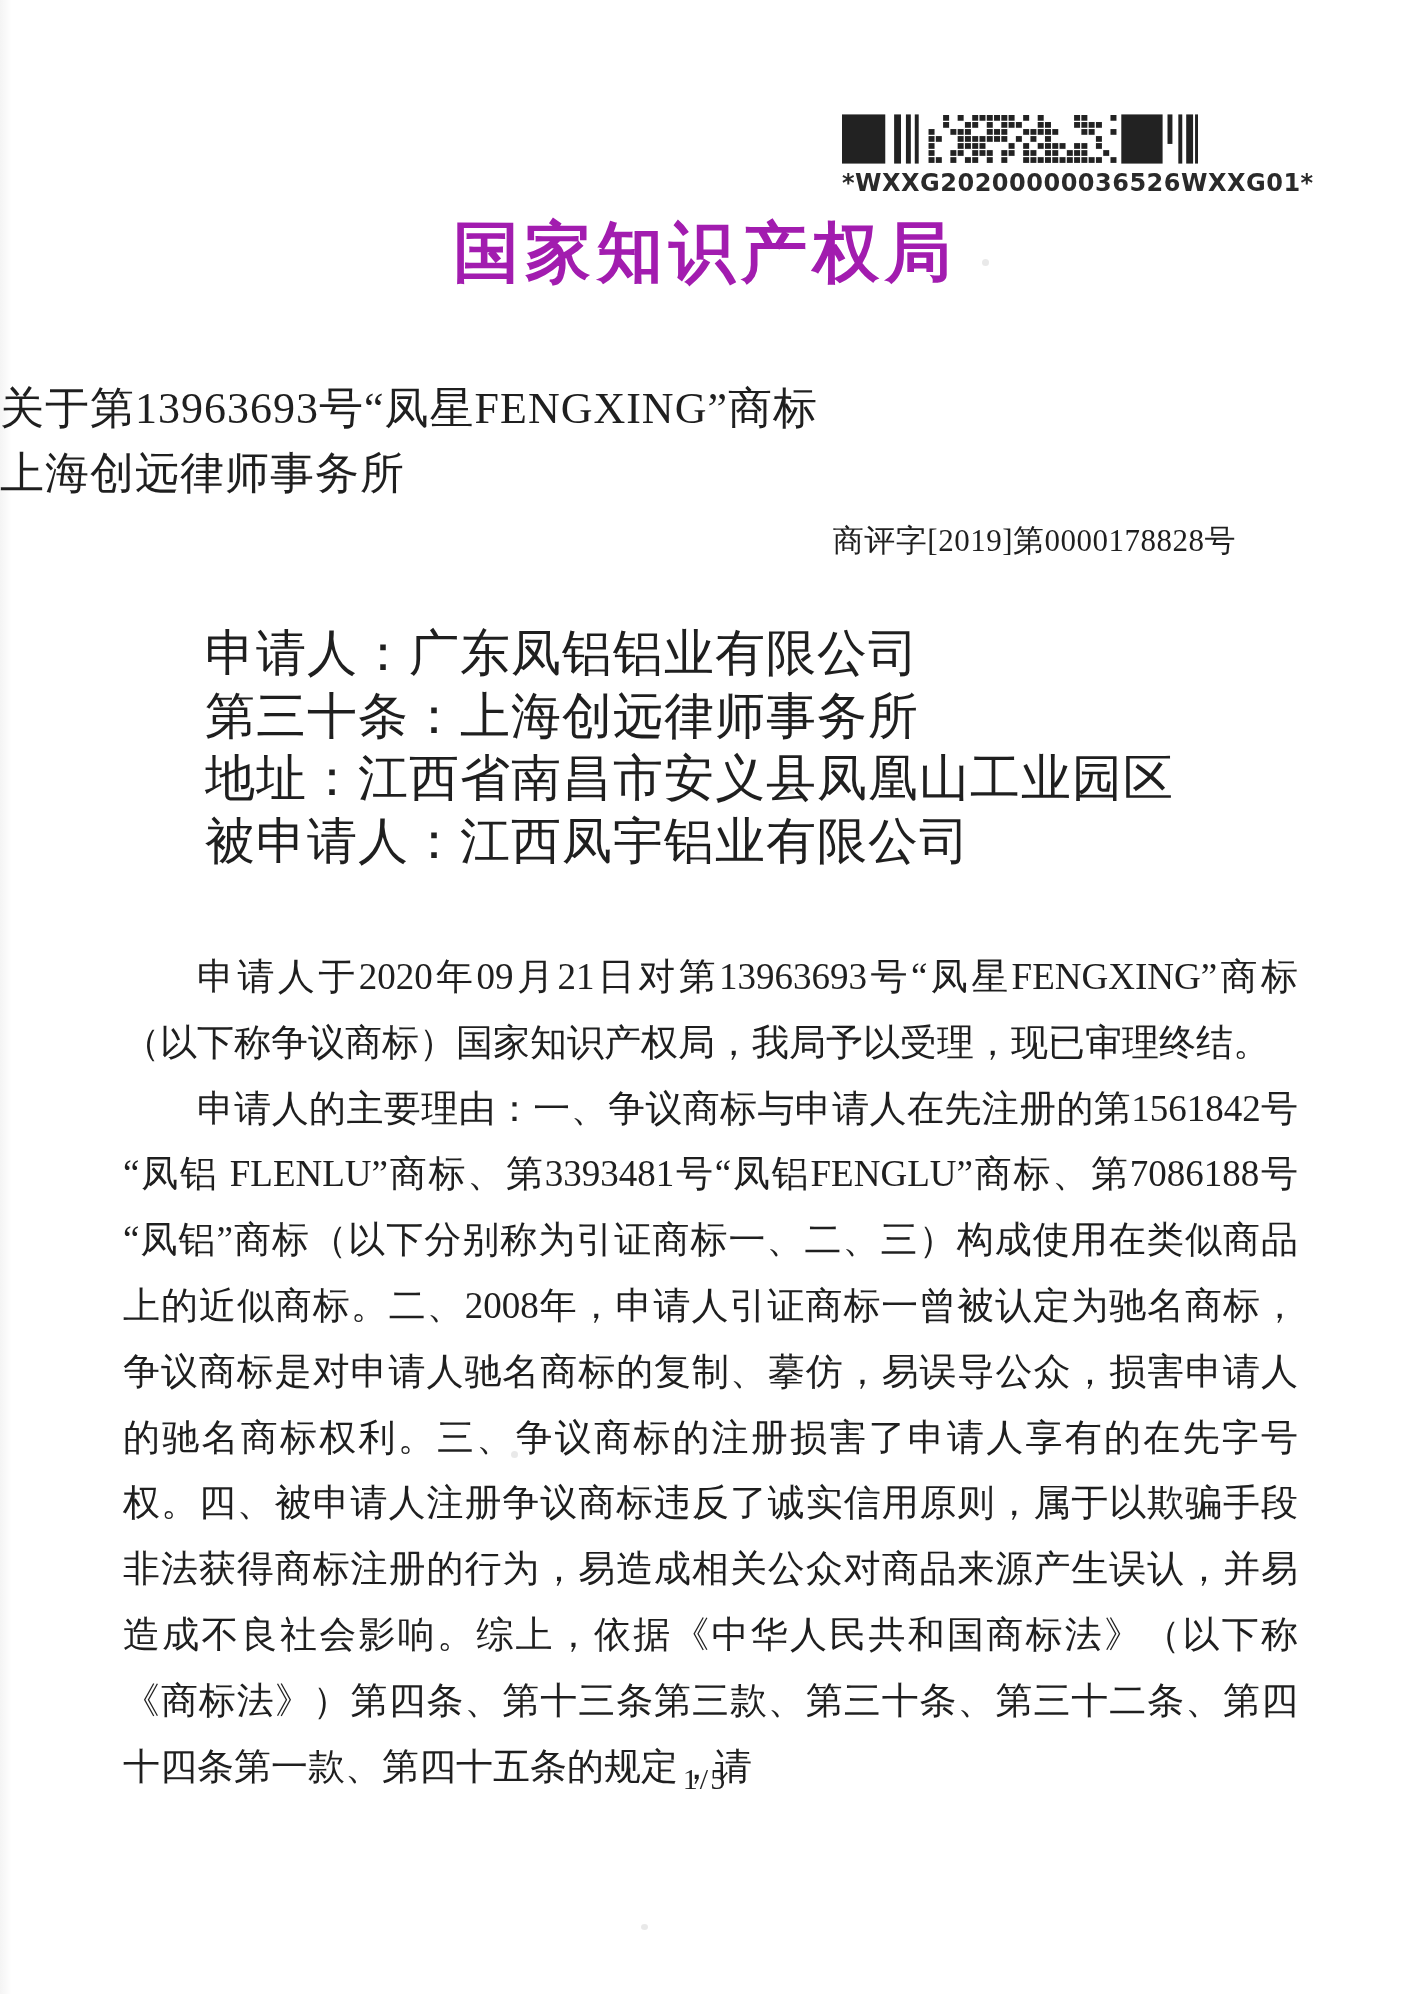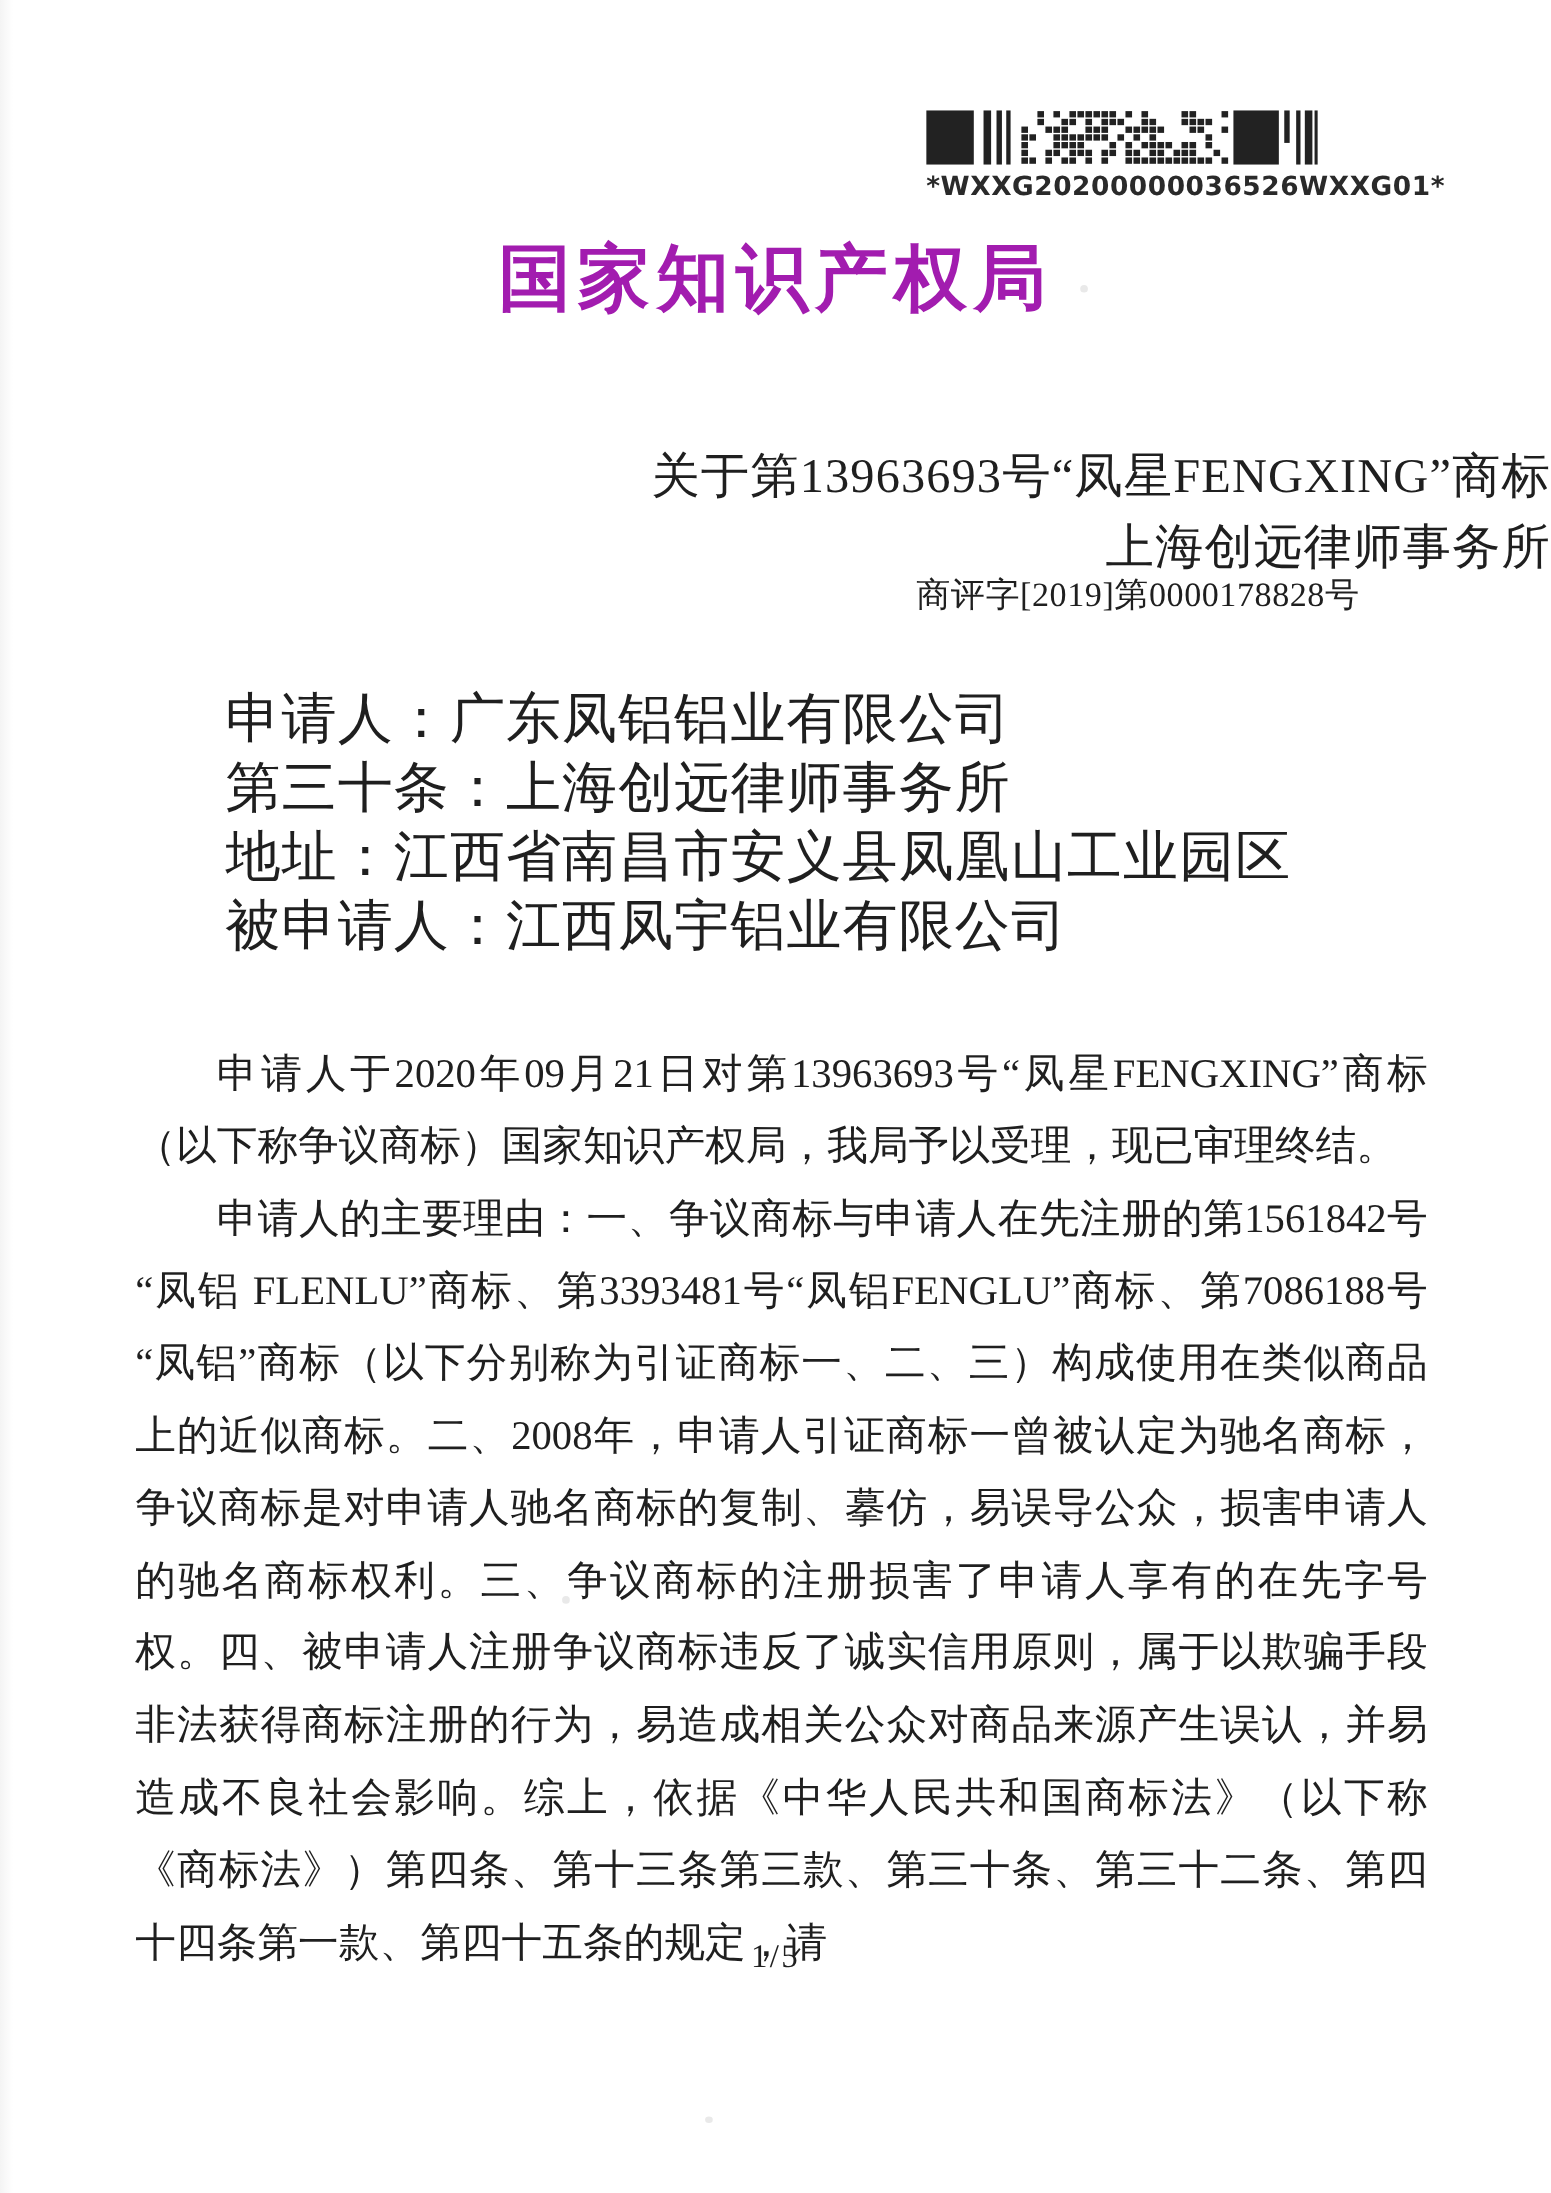--- a/index.html
+++ b/index.html
@@ -11,42 +11,42 @@
     font-family:"Liberation Serif","DejaVu Serif",serif;
     color:#1f1f1f;
   }
   
   .page::before{
     content:"";position:absolute;left:0;top:0;width:12px;height:100%;
     background:linear-gradient(to right, rgba(0,0,0,0.045), rgba(0,0,0,0));
   }
 
   .barcode-wrap{
-    position:absolute; top:100px; left:842px; width:356px;
+    position:absolute; top:114px; left:842px; width:356px;
     text-align:center;
   }
   .barcode-svg{display:block;width:356px;height:50px;}
   .barcode-text{
     margin-top:5px;
     font-family:"DejaVu Sans","Liberation Sans",sans-serif;
     font-weight:bold;font-size:24px;letter-spacing:0.5px;
     color:#2a2a2a;white-space:nowrap;
   }
 
   .agency-title{
     position:absolute; top:208px; left:0; width:100%;
     text-align:center;
     font-family:"DejaVu Sans","Liberation Sans",sans-serif;
     font-weight:bold; font-size:66px; letter-spacing:6px;
     color:#e2291f;
   }
 
   .doc-title{
-    position:absolute; top:400px; left:0; width:100%;
-    text-align:right;
+    position:absolute; top:376px; left:0; width:100%;
+    text-align:left;
     font-size:44px; line-height:65px; font-weight:normal;
     letter-spacing:1px;
   }
 
   .doc-number{
     position:absolute; top:520px; right:174px;
     font-size:31px; letter-spacing:0.5px;
   }
 
   .party-block{

